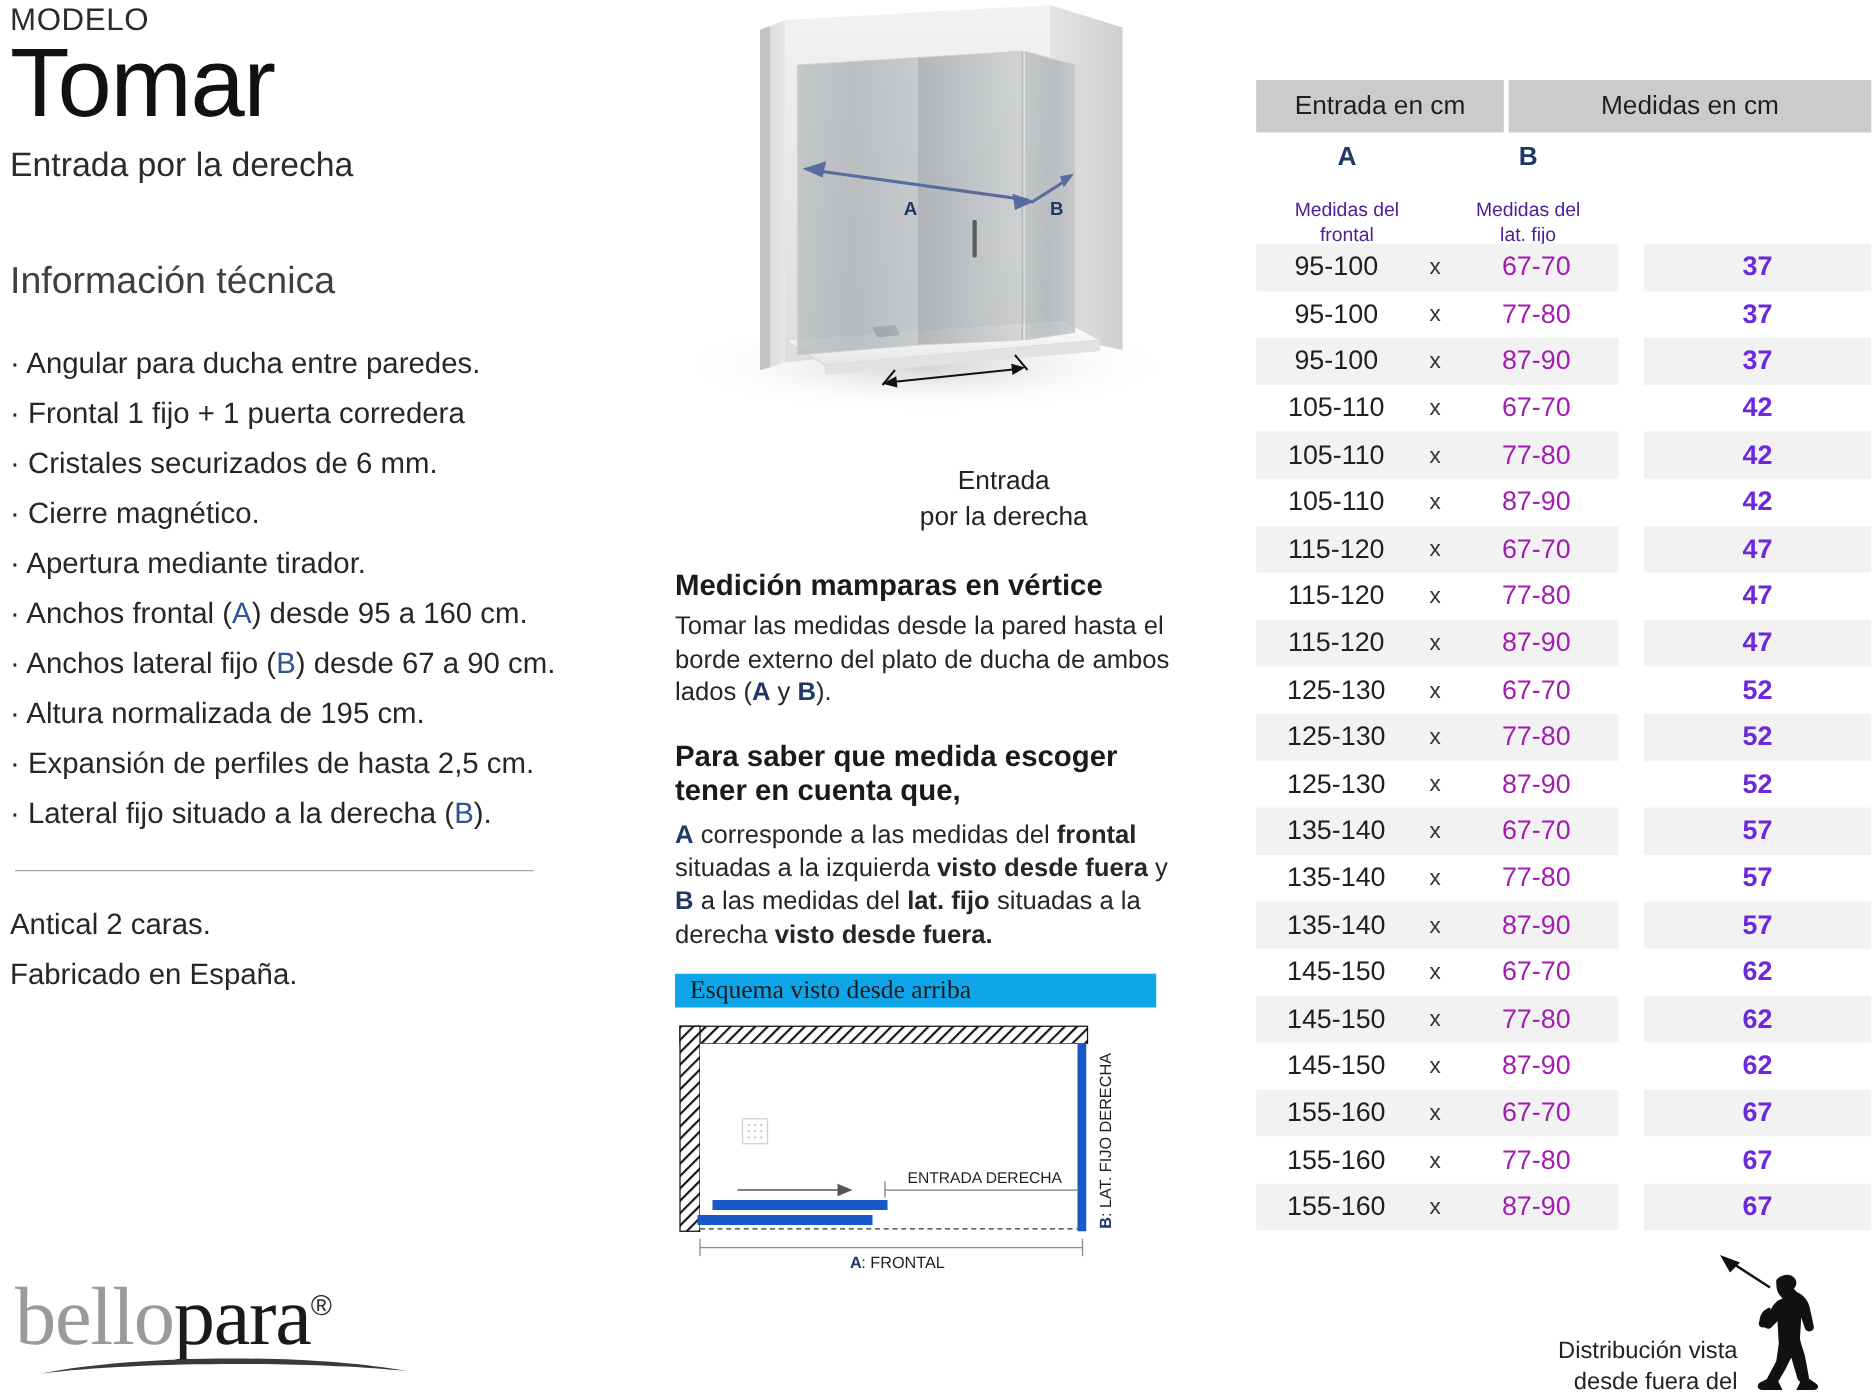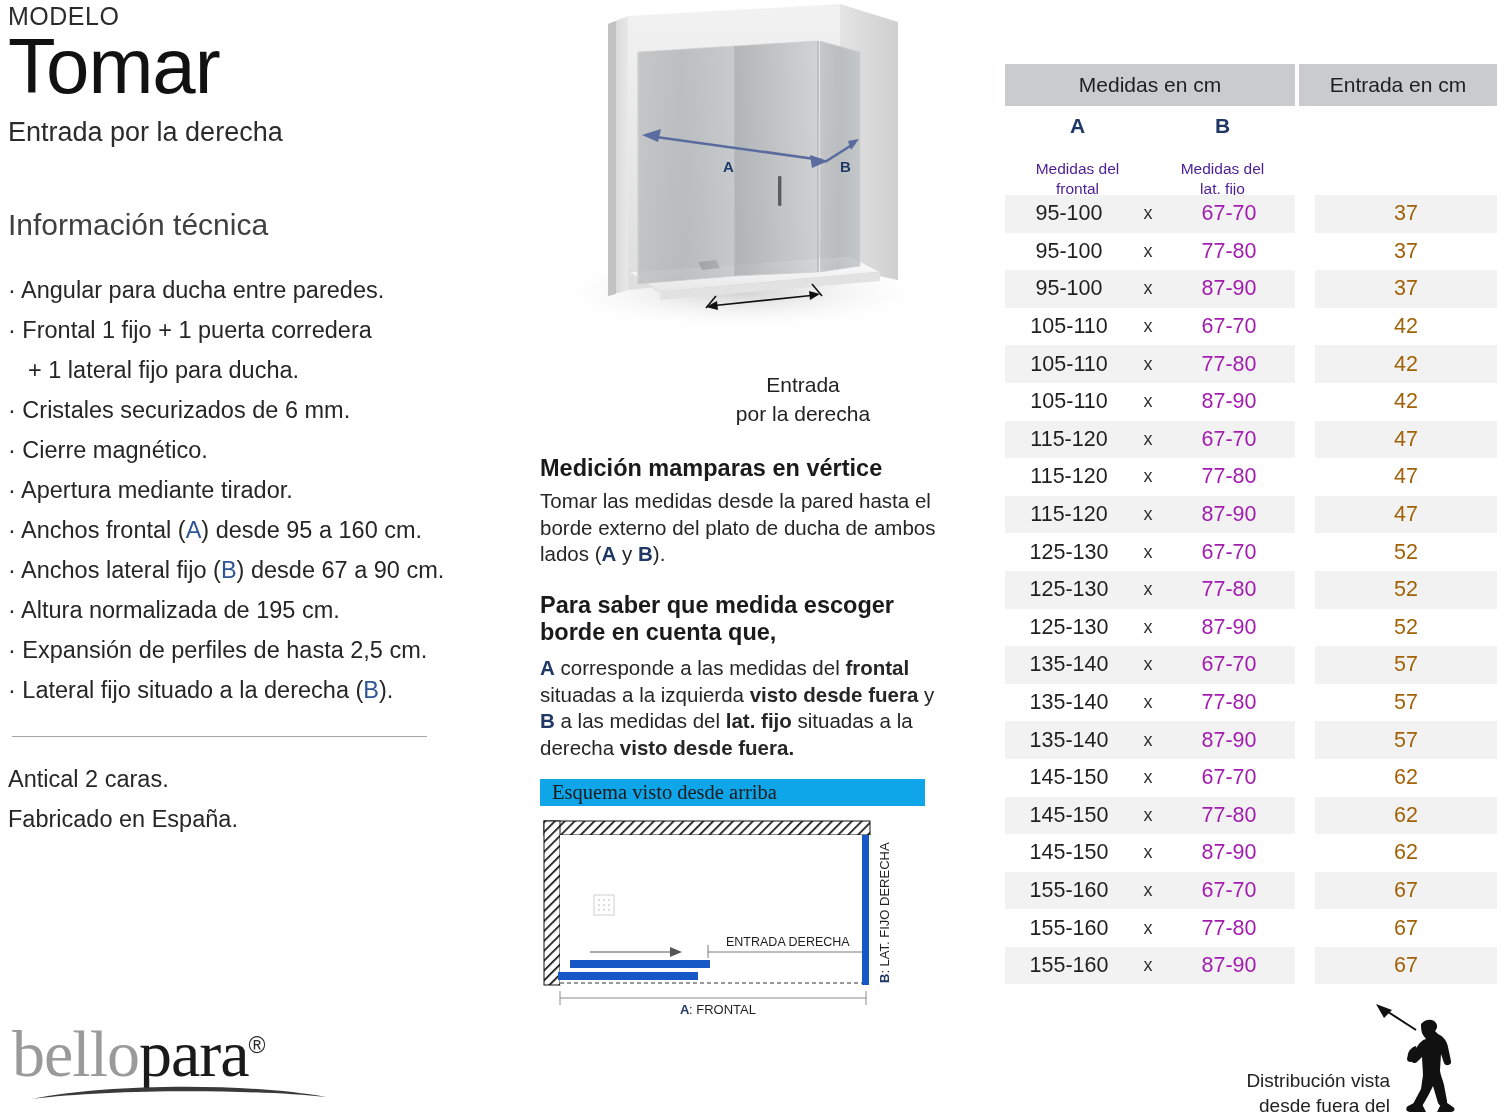--- a/index.html
+++ b/index.html
@@ -77,37 +77,36 @@
   .sub-desc { font-size: 15.5px; line-height: 20px; color: #4c1d95; margin-top: 20px; }
   .sub-blank { width: 198px; }
 
   .trow { display: flex; gap: 20px; height: 37.6px; }
   .trow .cells { width: 290px; display: flex; align-items: center; }
   .trow .entry { width: 198px; display: flex; align-items: center; justify-content: center; }
   .trow.shade .cells, .trow.shade .entry { background: #f2f2f2; }
   .cell-a { width: 128px; text-align: center; font-size: 21.5px; color: #1f1f1f; }
   .cell-x { width: 30px; text-align: center; font-size: 18px; color: #333; }
   .cell-b { width: 132px; text-align: center; font-size: 21.5px; color: #a21caf; }
-  .entry span { font-size: 21.5px; color: #a16207; }
+  .entry span { font-size: 21.5px; color: #6d28d9; font-weight: bold; }
 </style>
 </head>
 <body>
 
 <div id="page">
 
   <div id="left-col">
     <div class="modelo-label">MODELO</div>
     <div class="model-name">Tomar</div>
     <div class="model-sub">Entrada por la derecha</div>
     <div class="section-title">Información técnica</div>
 
     <div class="spec-list">
       <div class="spec-item">· Angular para ducha entre paredes.</div>
       <div class="spec-item">· Frontal 1 fijo + 1 puerta corredera</div>
-      <div class="spec-item spec-indent">+ 1 lateral fijo para ducha.</div>
       <div class="spec-item">· Cristales securizados de 6 mm.</div>
       <div class="spec-item">· Cierre magnético.</div>
       <div class="spec-item">· Apertura mediante tirador.</div>
       <div class="spec-item">
         <span>· Anchos frontal (</span><span class="bl">A</span><span>) desde 95 a 160 cm.</span>
       </div>
       <div class="spec-item">
         <span>· Anchos lateral fijo (</span><span class="bl">B</span><span>) desde 67 a 90 cm.</span>
       </div>
       <div class="spec-item">· Altura normalizada de 195 cm.</div>
@@ -222,21 +221,21 @@
       <div class="mid-h">Medición mamparas en vértice</div>
       <div class="mid-p" style="margin-top:6px">
         <span>Tomar las medidas desde la pared hasta el</span><br>
         <span>borde externo del plato de ducha de ambos</span><br>
         <span>lados (</span><span class="bl">A</span><span> y </span><span class="bl">B</span><span>).</span>
       </div>
     </div>
 
     <div id="choose-block">
       <div class="mid-h">Para saber que medida escoger</div>
-      <div class="mid-h">borde en cuenta que,</div>
+      <div class="mid-h">tener en cuenta que,</div>
       <div class="mid-p" style="margin-top:9px">
         <span class="bl">A</span><span> corresponde a las medidas del </span><b>frontal</b><br>
         <span>situadas a la izquierda </span><b>visto desde fuera</b><span> y</span><br>
         <span class="bl">B</span><span> a las medidas del </span><b>lat. fijo</b><span> situadas a la</span><br>
         <span>derecha </span><b>visto desde fuera.</b>
       </div>
     </div>
 
     <div class="banner">
       <span>Esquema visto desde arriba</span>
@@ -315,22 +314,22 @@
     </svg>
 
     <div class="distrib-cap">
       <div>Distribución vista</div>
       <div>desde fuera del plato</div>
     </div>
   </div>
 
   <div id="table-wrap">
     <div class="thead-row">
+      <div class="th-main right">Entrada en cm</div>
       <div class="th-main left">Medidas en cm</div>
-      <div class="th-main right">Entrada en cm</div>
     </div>
 
     <div class="sub-row">
       <div class="sub-cell">
         <div class="sub-a">
           <div class="sub-letter">A</div>
           <div class="sub-desc">
             <span>Medidas del</span><br>
             <span>frontal</span>
           </div>

